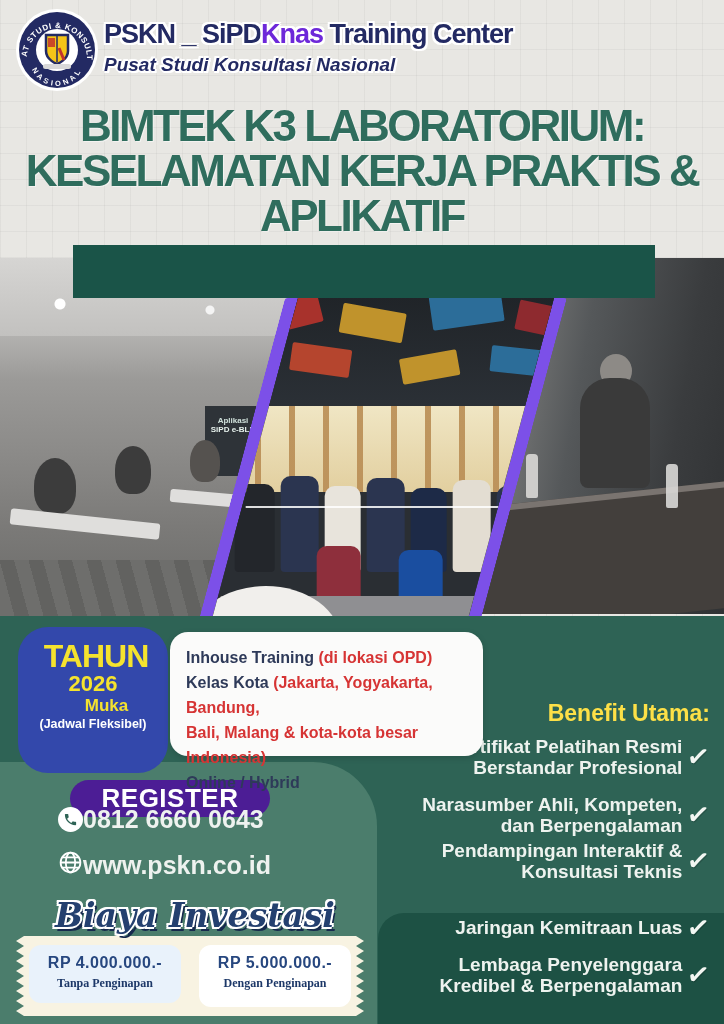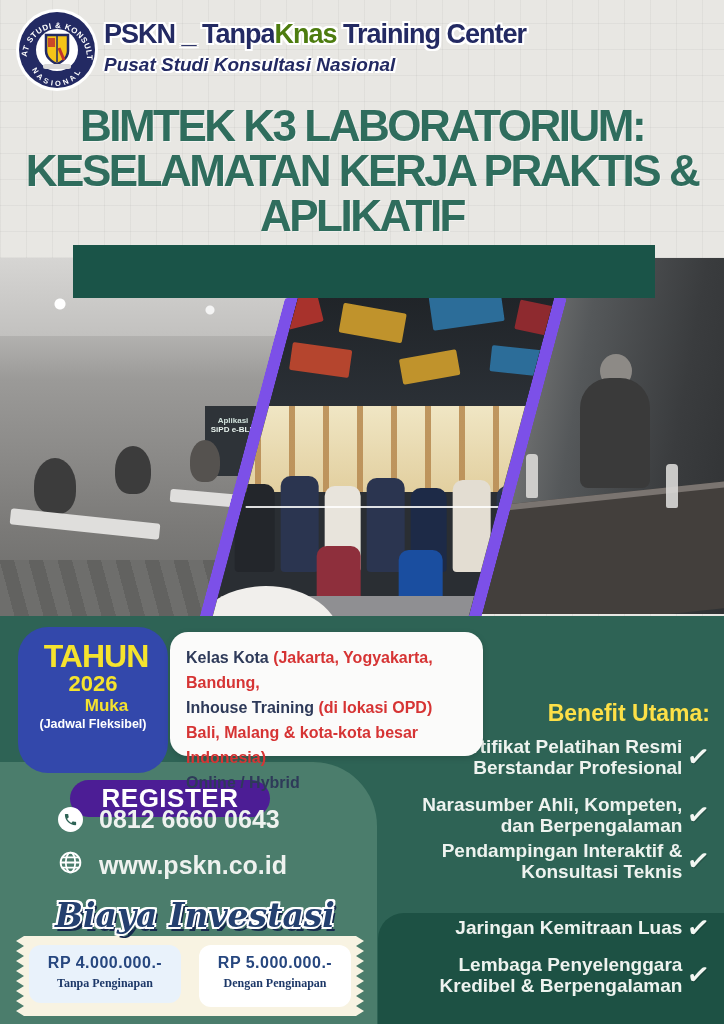--- a/index.html
+++ b/index.html
@@ -8,21 +8,21 @@
   
   .top-zone{position:absolute;left:0;top:0;width:724px;height:622px;background:#e8e7e3;
     background-image:
       repeating-linear-gradient(90deg, rgba(110,110,110,.07) 0 1px, transparent 1px 26px),
       repeating-linear-gradient(0deg, rgba(110,110,110,.07) 0 1px, transparent 1px 26px);}
   
   .logo{position:absolute;left:15px;top:8px;width:84px;height:84px;}
   .brand{position:absolute;left:104px;top:19px;}
   .brand-line1{font-size:27px;font-weight:800;letter-spacing:-1px;color:#232a63;white-space:nowrap;
      text-shadow:-2px 0 0 #fff,2px 0 0 #fff,0 -2px 0 #fff,0 2px 0 #fff,-2px -2px 0 #fff,2px 2px 0 #fff,-2px 2px 0 #fff,2px -2px 0 #fff;}
-  .brand-accent{color:#4d7c0f;}
+  .brand-accent{color:#6d28d9;}
   .brand-line2{margin-top:4px;font-size:19px;font-weight:700;font-style:italic;color:#232a63;white-space:nowrap;
      text-shadow:-2px 0 0 #fff,2px 0 0 #fff,0 -2px 0 #fff,0 2px 0 #fff,-2px -2px 0 #fff,2px 2px 0 #fff;}
   
   .hero{position:absolute;left:0;top:103px;width:724px;text-align:center;color:#2f6d5d;
         font-weight:800;font-size:44px;line-height:45px;letter-spacing:-2.5px;
         text-shadow:1px 1px 0 rgba(255,255,255,.5);}
   .underbar{position:absolute;left:73px;top:245px;width:582px;height:53px;background:#1a5448;z-index:3;}
   
   .photo-left{position:absolute;left:0;top:258px;width:470px;height:358px;z-index:1;overflow:hidden;
      background:linear-gradient(180deg,#c9c8c6 0%,#bdbcba 16%,#9b9a98 34%,#8b8a88 55%,#7b7a78 75%,#6a6a68 100%);}
@@ -81,21 +81,21 @@
      box-shadow:0 2px 6px rgba(0,0,0,.15);}
   .in-navy{color:#2e3a59;} .in-red{color:#d63434;}
   .benefit-title{position:absolute;left:430px;top:84px;width:280px;text-align:right;color:#fde047;
      font-size:23px;font-weight:700;}
   .benefit{position:absolute;right:14px;display:flex;align-items:center;gap:5px;z-index:5;}
   .benefit .txt{text-align:right;color:#eef3ef;font-size:19px;font-weight:600;line-height:21px;}
   .benefit .chk{color:#f2f6f2;font-size:27px;font-weight:700;transform:rotate(8deg);line-height:20px;
      text-shadow:1px 1px 0 rgba(0,0,0,.15);}
   .register{position:absolute;left:70px;top:164px;width:200px;height:37px;background:#4c1d95;border-radius:19px;
      color:#fff;font-size:26px;font-weight:800;letter-spacing:.5px;display:flex;align-items:center;justify-content:center;z-index:5;cursor:pointer;}
-  .contact-row{position:absolute;display:flex;align-items:center;gap:16px;z-index:5;color:#eef2ef;font-size:25px;font-weight:600;}
+  .contact-row{position:absolute;display:flex;align-items:center;z-index:5;color:#eef2ef;font-size:25px;font-weight:600;}
   .phone-badge{width:25px;height:25px;background:#fff;border-radius:50%;display:flex;align-items:center;justify-content:center;}
   .biaya{position:absolute;left:26px;top:280px;width:338px;text-align:center;z-index:5;
      font-family:"DejaVu Serif",serif;font-style:italic;font-weight:900;font-size:33px;color:#24406f;
      text-shadow:-2px 0 0 #fff,2px 0 0 #fff,0 -2px 0 #fff,0 2px 0 #fff,-2px -2px 0 #fff,2px -2px 0 #fff,-2px 2px 0 #fff,3px 4px 0 #16294d;}
   .ticket{position:absolute;left:16px;top:320px;width:348px;height:80px;background:#f8f3e2;z-index:4;
      clip-path:polygon(8px 0,340px 0,348px 5px,340px 10px,348px 15px,340px 20px,348px 25px,340px 30px,348px 35px,340px 40px,348px 45px,340px 50px,348px 55px,340px 60px,348px 65px,340px 70px,348px 75px,340px 80px,8px 80px,0 75px,8px 70px,0 65px,8px 60px,0 55px,8px 50px,0 45px,8px 40px,0 35px,8px 30px,0 25px,8px 20px,0 15px,8px 10px,0 5px);}
   .price-card{position:absolute;top:9px;height:58px;width:152px;border-radius:12px;text-align:center;box-sizing:border-box;padding-top:9px;}
   .price-card.blue{left:13px;background:#e9f2fb;}
   .price-card.white{left:183px;background:#ffffff;height:62px;}
   .price{font-size:16px;font-weight:800;color:#27477f;letter-spacing:.5px;}
@@ -125,21 +125,21 @@
       </text>
       <path d="M31,27 h22 v16 c0,9 -11,13 -11,13 c0,0 -11,-4 -11,-13 z" fill="#f5c518" stroke="#232a63" stroke-width="2.5"></path>
       <path d="M42,27 v27" stroke="#232a63" stroke-width="1.5"></path>
       <path d="M44,40 l5,12" stroke="#c2332c" stroke-width="3"></path>
       <rect x="33" y="30" width="7" height="9" fill="#c2332c" opacity=".85"></rect>
       <rect x="28" y="56" width="28" height="5" rx="2.5" fill="#d9d9d9"></rect>
     </svg>
   </div>
 
   <div class="brand">
-    <div class="brand-line1"><span>PSKN _ Tanpa</span><span class="brand-accent">Knas</span><span> Training Center</span></div>
+    <div class="brand-line1"><span>PSKN _ SiPD</span><span class="brand-accent">Knas</span><span> Training Center</span></div>
     <div class="brand-line2">Pusat Studi Konsultasi Nasional</div>
   </div>
 
   <div class="hero">
     <div>BIMTEK K3 LABORATORIUM:</div>
     <div>KESELAMATAN KERJA PRAKTIS &amp;</div>
     <div>APLIKATIF</div>
   </div>
 
   <div class="photo-left">
@@ -206,22 +206,22 @@
     <div class="panel-dark"></div>
 
     <div class="tahun">
       <div class="t1">TAHUN</div>
       <div class="t2">2026</div>
       <div class="t4">Muka</div>
       <div class="t5">(Jadwal Fleksibel)</div>
     </div>
 
     <div class="infobox">
+      <div><span class="in-navy">Inhouse Training </span><span class="in-red">(di lokasi OPD)</span></div>
       <div><span class="in-navy">Kelas Kota </span><span class="in-red">(Jakarta, Yogyakarta, Bandung,</span></div>
-      <div><span class="in-navy">Inhouse Training </span><span class="in-red">(di lokasi OPD)</span></div>
       <div class="in-red">Bali, Malang &amp; kota-kota besar Indonesia)</div>
       <div class="in-navy">Online / Hybrid</div>
     </div>
 
     <div class="benefit-title">Benefit Utama:</div>
 
     <div class="benefit" style="top:120px;">
       <div class="txt">
           <div>Sertifikat Pelatihan Resmi</div>
            <div>Berstandar Profesional</div>

